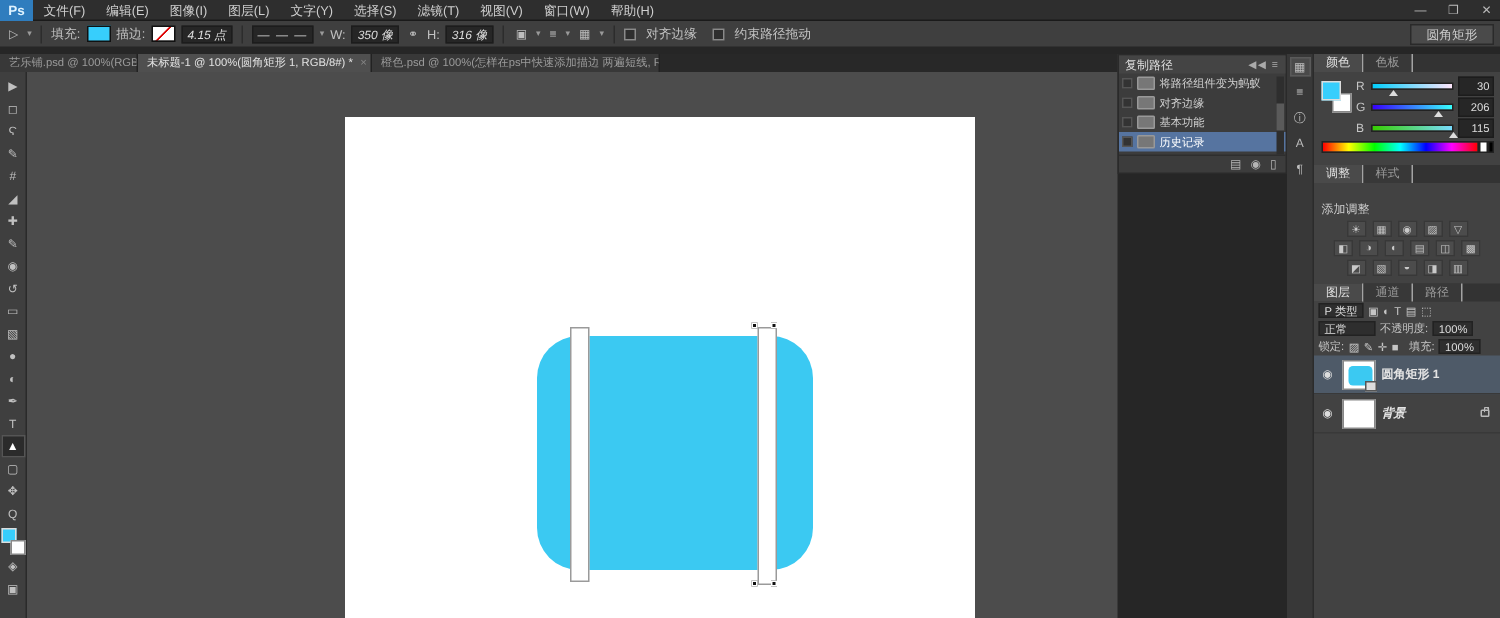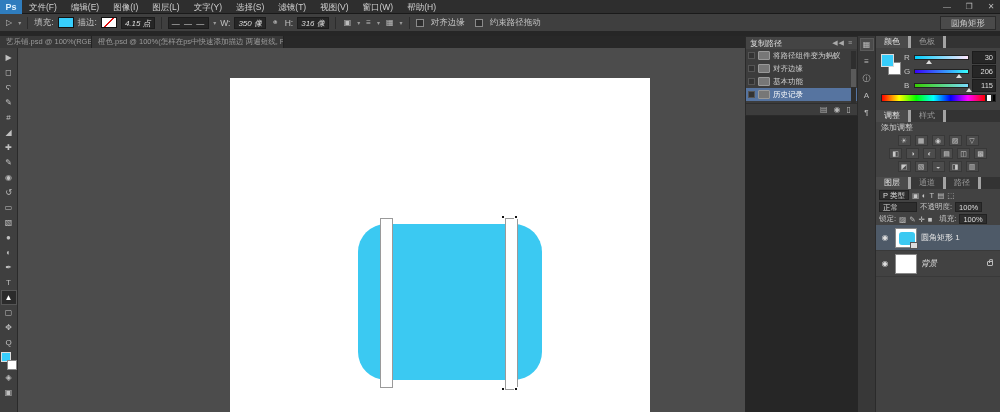--- a/index.html
+++ b/index.html
@@ -37,21 +37,21 @@
   
   #pasteboard{left:18px;top:48px;width:727px;height:364px;background:#4c4c4c;}
   #canvas{left:230px;top:78px;width:420px;height:334px;background:#ffffff;}
   #shape{left:358px;top:224px;width:184px;height:156px;border-radius:28px;}
   .strap{position:absolute;width:13px;background:#ffffff;border:1px solid #9a9a9a;}
   #strap-left{left:380px;top:218px;height:170px;}
   #strap-right{left:505px;top:218px;height:172px;}
   .anchor{position:absolute;width:4px;height:4px;background:#111;border:1px solid #fff;}
   
   .panel-tabs{display:flex;height:12px;background:#333;}
-  .ptab{padding:0 8px;line-height:12px;font-size:8px;color:#9a9a9a;background:#383838;border-right:3px solid #a3a3a3;}
+  .ptab{padding:0 8px;line-height:12px;font-size:8px;color:#9a9a9a;background:#383838;border-right:1px solid #a3a3a3;}
   .ptab.active{background:#4a4a4a;color:#e0e0e0;}
   #history-panel{left:745px;top:36px;width:113px;height:80px;background:#3c3c3c;border:1px solid #2a2a2a;}
   #history-header{height:12px;background:#444;display:flex;align-items:center;padding:0 4px;font-size:8px;color:#ddd;}
   #history-header .hdr-icons{margin-left:auto;color:#aaa;font-size:7px;letter-spacing:1px;}
   .hist-item{height:13px;display:flex;align-items:center;gap:3px;padding:0 2px;color:#cfcfcf;font-size:7.5px;white-space:nowrap;overflow:hidden;}
   .hist-item.selected{background:#5674a0;color:#fff;}
   .hist-chk{width:7px;height:7px;border:1px solid #555;background:#333;flex:none;}
   .hist-thumb{width:12px;height:9px;background:#777;border:1px solid #999;flex:none;border-radius:1px;}
   #history-footer{position:absolute;bottom:0;left:0;right:0;height:12px;border-top:1px solid #2e2e2e;display:flex;justify-content:flex-end;gap:6px;align-items:center;padding:0 6px;color:#b5b5b5;font-size:8px;}
   #history-scroll{position:absolute;right:1px;top:14px;width:5px;height:52px;background:#2e2e2e;}
@@ -67,31 +67,31 @@
   .chan-row{position:absolute;left:28px;right:4px;height:12px;display:flex;align-items:center;gap:3px;}
   .chan-label{width:7px;color:#c5c5c5;font-size:8px;}
   .chan-track{position:relative;flex:1;height:5px;border:1px solid #222;}
   .chan-handle{position:absolute;top:4px;width:0;height:0;border-left:3px solid transparent;border-right:3px solid transparent;border-bottom:4px solid #ddd;}
   .chan-value{width:24px;background:#262626;border:1px solid #1c1c1c;color:#ddd;font-size:7.5px;text-align:right;padding:1px 2px;}
   #spectrum{position:absolute;left:5px;right:14px;top:46px;height:8px;border:1px solid #222;
     background:linear-gradient(to right,#f00,#ff0,#0f0,#0ff,#00f,#f0f,#f00);}
   #spec-white{position:absolute;right:8px;top:46px;width:6px;height:8px;background:#fff;border:1px solid #222;}
   #spec-black{position:absolute;right:4px;top:46px;width:4px;height:8px;background:#000;border:1px solid #222;}
   
-  #adj-header{height:12px;line-height:12px;padding:0 5px;color:#cfcfcf;font-size:8px;}
+  #adj-header{height:12px;line-height:12px;padding:0 5px;color:#cfcfcf;font-size:8px;margin-top:12px;}
   .adj-row{display:flex;justify-content:center;gap:4px;height:13px;align-items:center;}
   .adj-icon{width:13px;height:11px;background:#4c4c4c;border:1px solid #383838;color:#c9c9c9;font-size:7px;display:flex;align-items:center;justify-content:center;}
   
   .l-row{display:flex;align-items:center;gap:3px;height:12px;padding:0 3px;font-size:7.5px;color:#c5c5c5;}
   .dd{background:#2e2e2e;border:1px solid #222;height:10px;line-height:9px;padding:0 3px;color:#ddd;font-size:7.5px;}
   .layer-row{display:flex;align-items:center;gap:4px;height:26px;padding:0 3px;border-bottom:1px solid #393939;}
   .layer-row.selected{background:#4e5a68;}
   .eye{width:12px;color:#ddd;font-size:8px;text-align:center;}
   .layer-thumb{width:22px;height:20px;background:#fff;border:1px solid #888;position:relative;}
-  .layer-name{font-size:8px;color:#e4e4e4;}
+  .layer-name{font-size:8px;color:#e4e4e4;font-weight:bold;}
   #thumb-shape{position:absolute;left:3px;top:3px;width:16px;height:13px;border-radius:3px;}
   #thumb-badge{position:absolute;right:-2px;bottom:-2px;width:8px;height:7px;background:#ddd;border:1px solid #555;}
   .css-lock{width:6px;height:5px;border:1px solid #bbb;border-radius:1px;position:relative;margin-left:auto;margin-right:4px;}
   .css-lock:before{content:"";position:absolute;left:1px;top:-3px;width:2px;height:3px;border:1px solid #bbb;border-bottom:none;border-radius:2px 2px 0 0;}
 </style>
 </head>
 <body>
 
 <div id="app">
 
@@ -143,20 +143,23 @@
     <span class="opt-label">对齐边缘</span>
     <span class="checkbox" style="margin-left:6px"></span>
     <span class="opt-label">约束路径拖动</span>
   </div>
   <div id="workspace-btn">圆角矩形</div>
 
   <div class="abs" id="tabbar">
     <div class="doc-tab" style="max-width:92px">
       <span>艺乐铺.psd @ 100%(RGB/8)</span>
     </div>
+    <div class="doc-tab active" style="max-width:156px">
+      <span>未标题-1 @ 100%(圆角矩形 1, RGB/8#) *</span><span class="close-x">×</span>
+    </div>
     <div class="doc-tab" style="max-width:192px">
       <span>橙色.psd @ 100%(怎样在ps中快速添加描边 两遍短线, RGB/8#)</span>
     </div>
   </div>
 
   <div class="abs" id="pasteboard"></div>
   <div class="abs" id="canvas"></div>
   <div class="abs" id="shape" style="background:#3BC9F2"></div>
   <div class="strap" id="strap-left"></div>
   <div class="strap" id="strap-right"></div>

